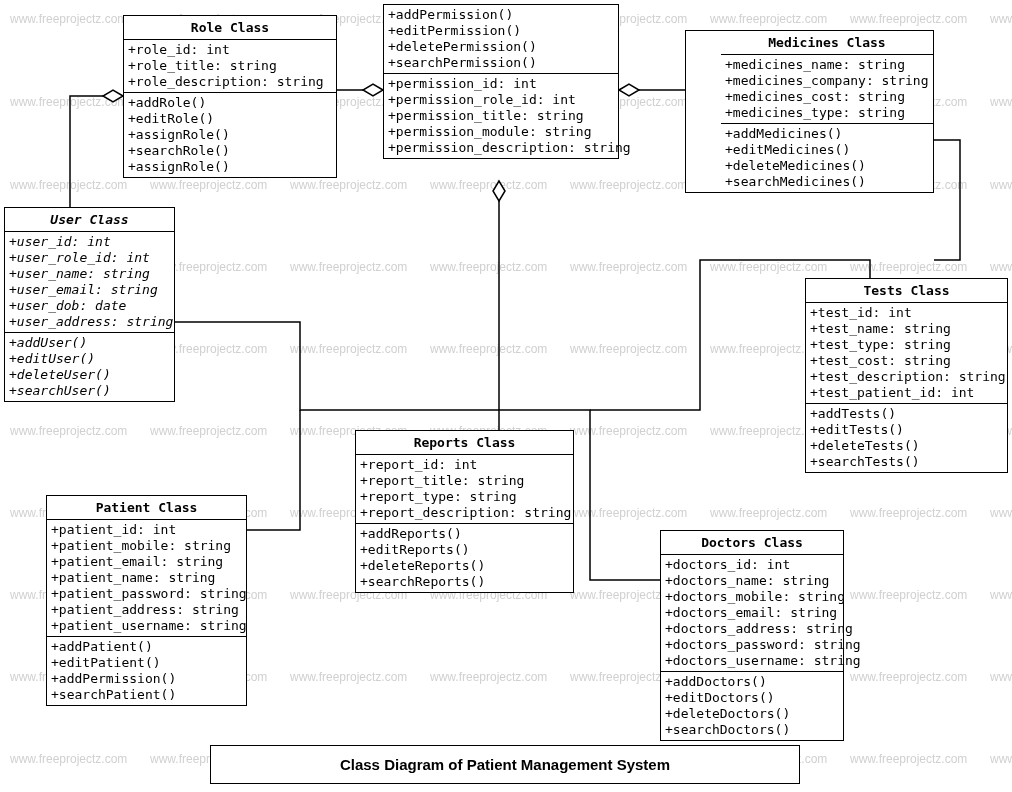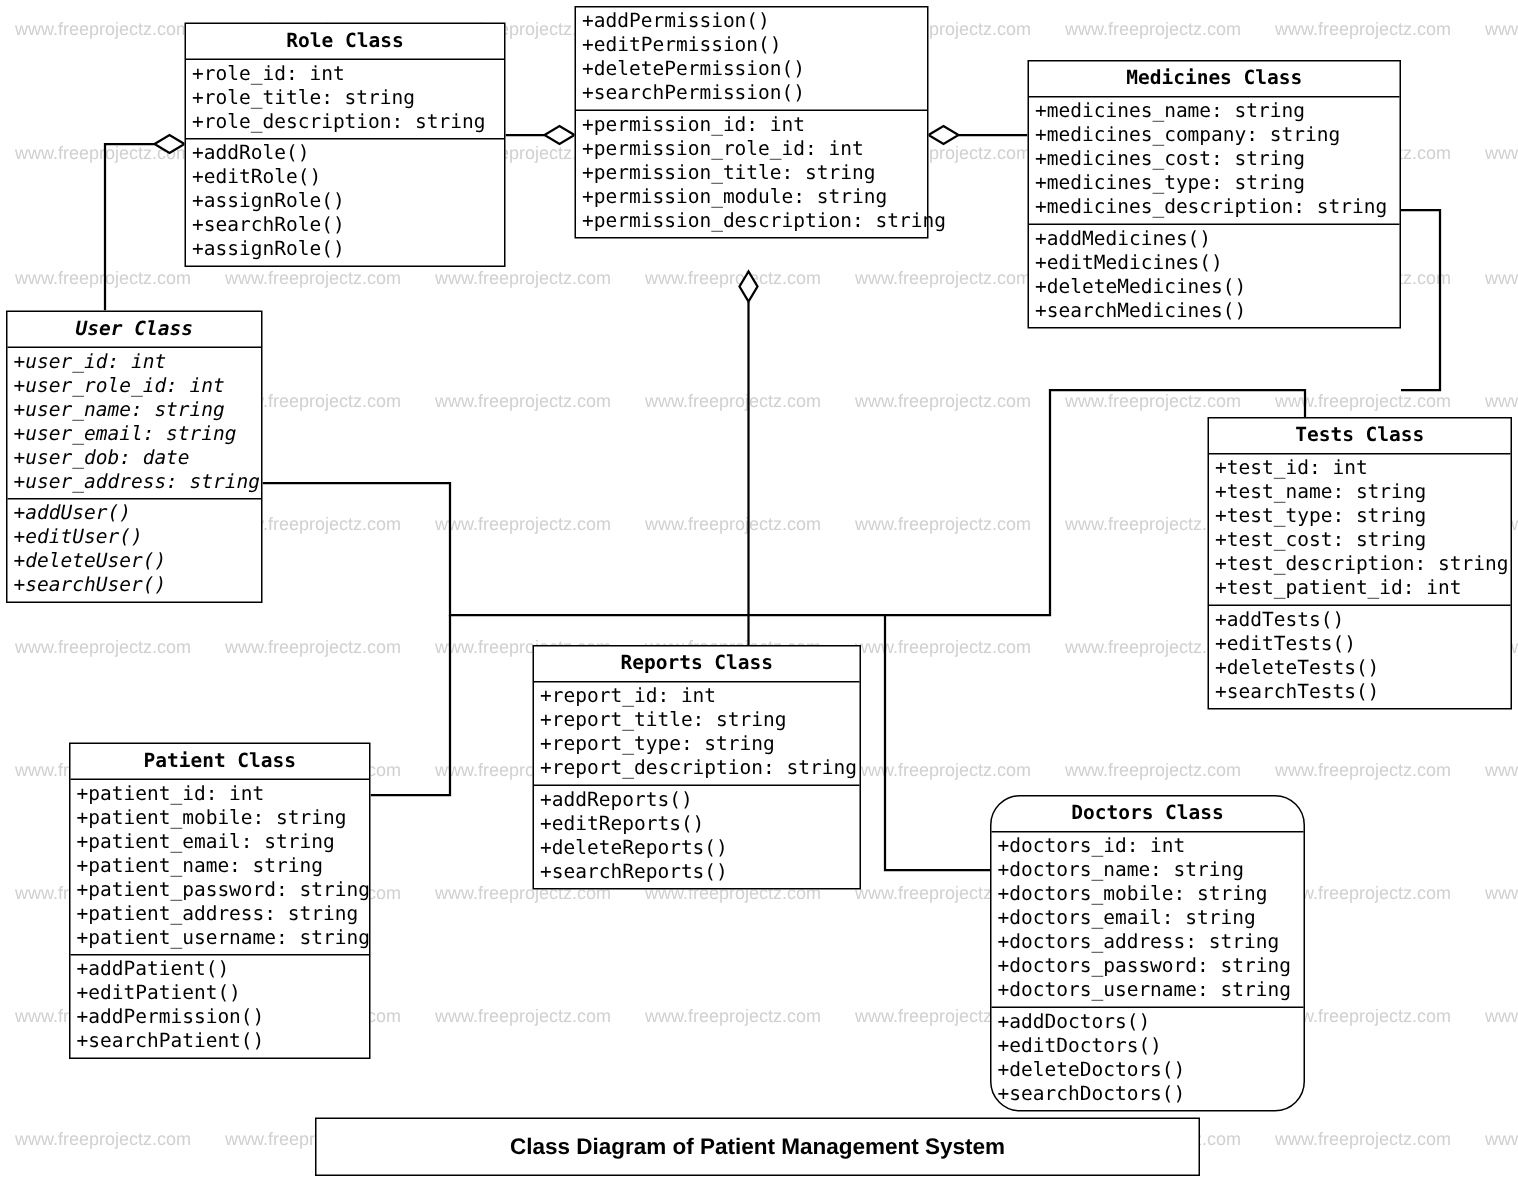--- a/index.html
+++ b/index.html
@@ -211,28 +211,27 @@
         <div class="class-line">+searchPermission()</div>
       </div>
       <div class="class-section">
         <div class="class-line">+permission_id: int</div>
         <div class="class-line">+permission_role_id: int</div>
         <div class="class-line">+permission_title: string</div>
         <div class="class-line">+permission_module: string</div>
         <div class="class-line">+permission_description: string</div>
       </div>
     </div>
-    <div class="class-box" style="left: 685px; top: 40px; width: 249px;">
+    <div class="class-box" style="left: 685px; top: 30px; width: 249px; padding-left: 35px;">
       <div class="class-title">Medicines Class</div>
       <div class="class-section">
         <div class="class-line">+medicines_name: string</div>
         <div class="class-line">+medicines_company: string</div>
         <div class="class-line">+medicines_cost: string</div>
         <div class="class-line">+medicines_type: string</div>
-        <div class="class-line">+medicines_description: string</div>
       </div>
       <div class="class-section">
         <div class="class-line">+addMedicines()</div>
         <div class="class-line">+editMedicines()</div>
         <div class="class-line">+deleteMedicines()</div>
         <div class="class-line">+searchMedicines()</div>
       </div>
     </div>
     <div class="class-box" style="left: 4px; top: 207px; width: 171px; font-style: italic;">
       <div class="class-title">User Class</div>
@@ -294,21 +293,21 @@
         <div class="class-line">+patient_address: string</div>
         <div class="class-line">+patient_username: string</div>
       </div>
       <div class="class-section">
         <div class="class-line">+addPatient()</div>
         <div class="class-line">+editPatient()</div>
         <div class="class-line">+addPermission()</div>
         <div class="class-line">+searchPatient()</div>
       </div>
     </div>
-    <div class="class-box" style="left: 660px; top: 530px; width: 210px; border-radius: 20px;">
+    <div class="class-box" style="left: 660px; top: 530px; width: 184px;">
       <div class="class-title">Doctors Class</div>
       <div class="class-section">
         <div class="class-line">+doctors_id: int</div>
         <div class="class-line">+doctors_name: string</div>
         <div class="class-line">+doctors_mobile: string</div>
         <div class="class-line">+doctors_email: string</div>
         <div class="class-line">+doctors_address: string</div>
         <div class="class-line">+doctors_password: string</div>
         <div class="class-line">+doctors_username: string</div>
       </div>

